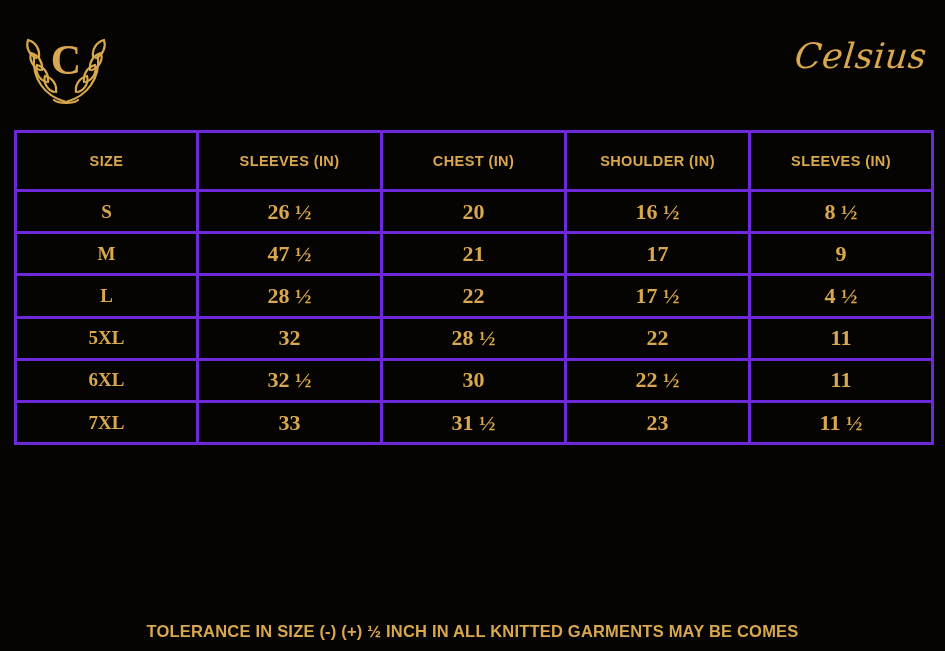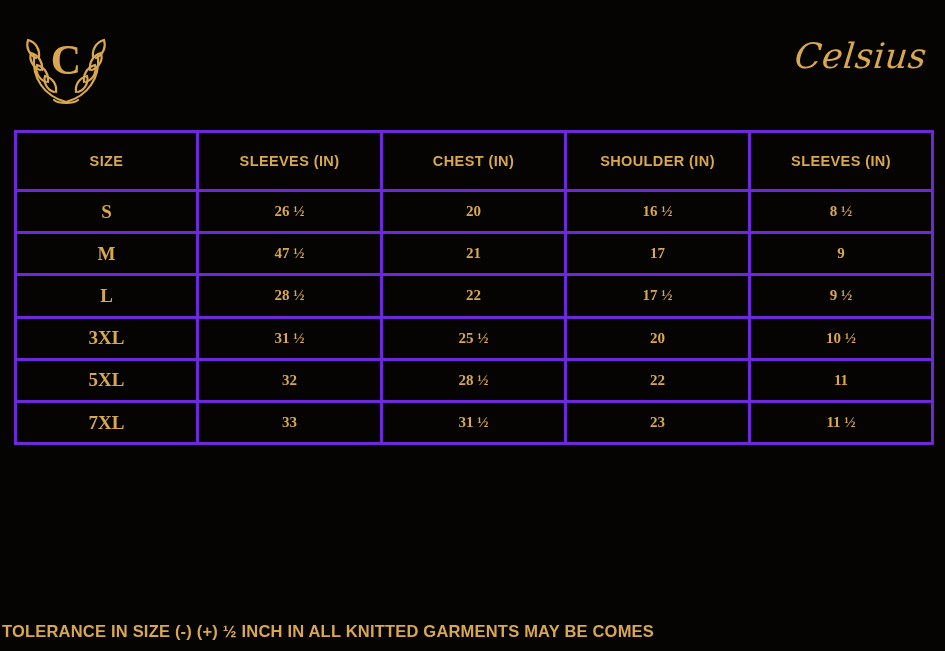--- a/index.html
+++ b/index.html
@@ -95,40 +95,40 @@
   table.size-chart th {
     font-family: "Liberation Sans", sans-serif;
     font-weight: bold;
     font-size: 14.5px;
     letter-spacing: 0.4px;
     height: 54px;
   }
   table.size-chart td {
     font-family: "Liberation Serif", serif;
     font-weight: bold;
-    font-size: 15px;
+    font-size: 22px;
     height: 39.2px;
     padding: 0;
   }
   table.size-chart td.size-cell {
     font-size: 19px;
   }
   col.c-size { width: 182px; }
   col.c-len  { width: 184px; }
   col.c-chest{ width: 184px; }
   col.c-shd  { width: 184px; }
   col.c-slv  { width: 183px; }
 
   
   .footer-note {
     position: absolute;
     left: 0;
     right: 0;
     bottom: 10px;
-    text-align: left;
+    text-align: center;
     font-family: "Liberation Sans", sans-serif;
     font-weight: bold;
     font-size: 16.5px;
     letter-spacing: 0.2px;
     color: #d9a84e;
     padding: 0 2px;
   }
 </style>
 </head>
 <body>
@@ -193,37 +193,37 @@
           <td>47 ½</td>
           <td>21</td>
           <td>17</td>
           <td>9</td>
         </tr>
         <tr>
           <td class="size-cell">L</td>
           <td>28 ½</td>
           <td>22</td>
           <td>17 ½</td>
-          <td>9 ½</td>
-        </tr>
-        <tr>
-          <td class="size-cell">3XL</td>
-          <td>31 ½</td>
-          <td>25 ½</td>
-          <td>20</td>
-          <td>10 ½</td>
+          <td>4 ½</td>
         </tr>
         <tr>
           <td class="size-cell">5XL</td>
           <td>32</td>
           <td>28 ½</td>
           <td>22</td>
           <td>11</td>
         </tr>
         <tr>
+          <td class="size-cell">6XL</td>
+          <td>32 ½</td>
+          <td>30</td>
+          <td>22 ½</td>
+          <td>11</td>
+        </tr>
+        <tr>
           <td class="size-cell">7XL</td>
           <td>33</td>
           <td>31 ½</td>
           <td>23</td>
           <td>11 ½</td>
         </tr>
       </tbody>
     </table>
   </div>
 

